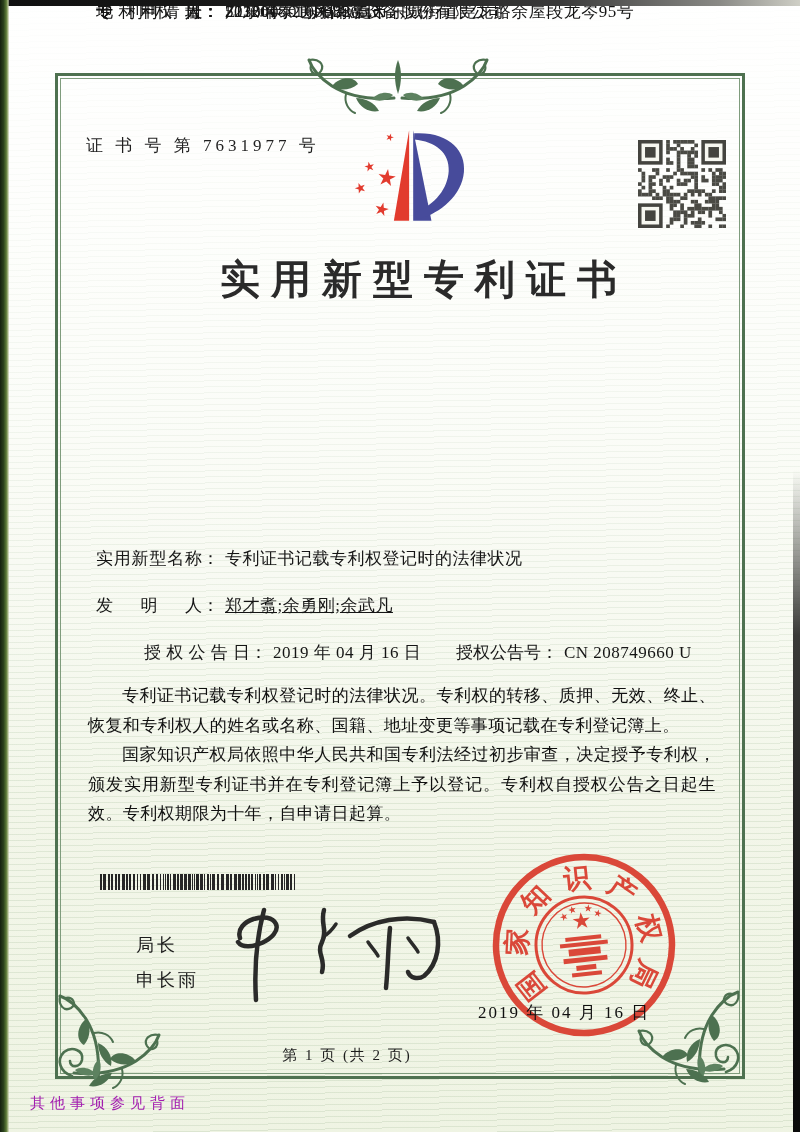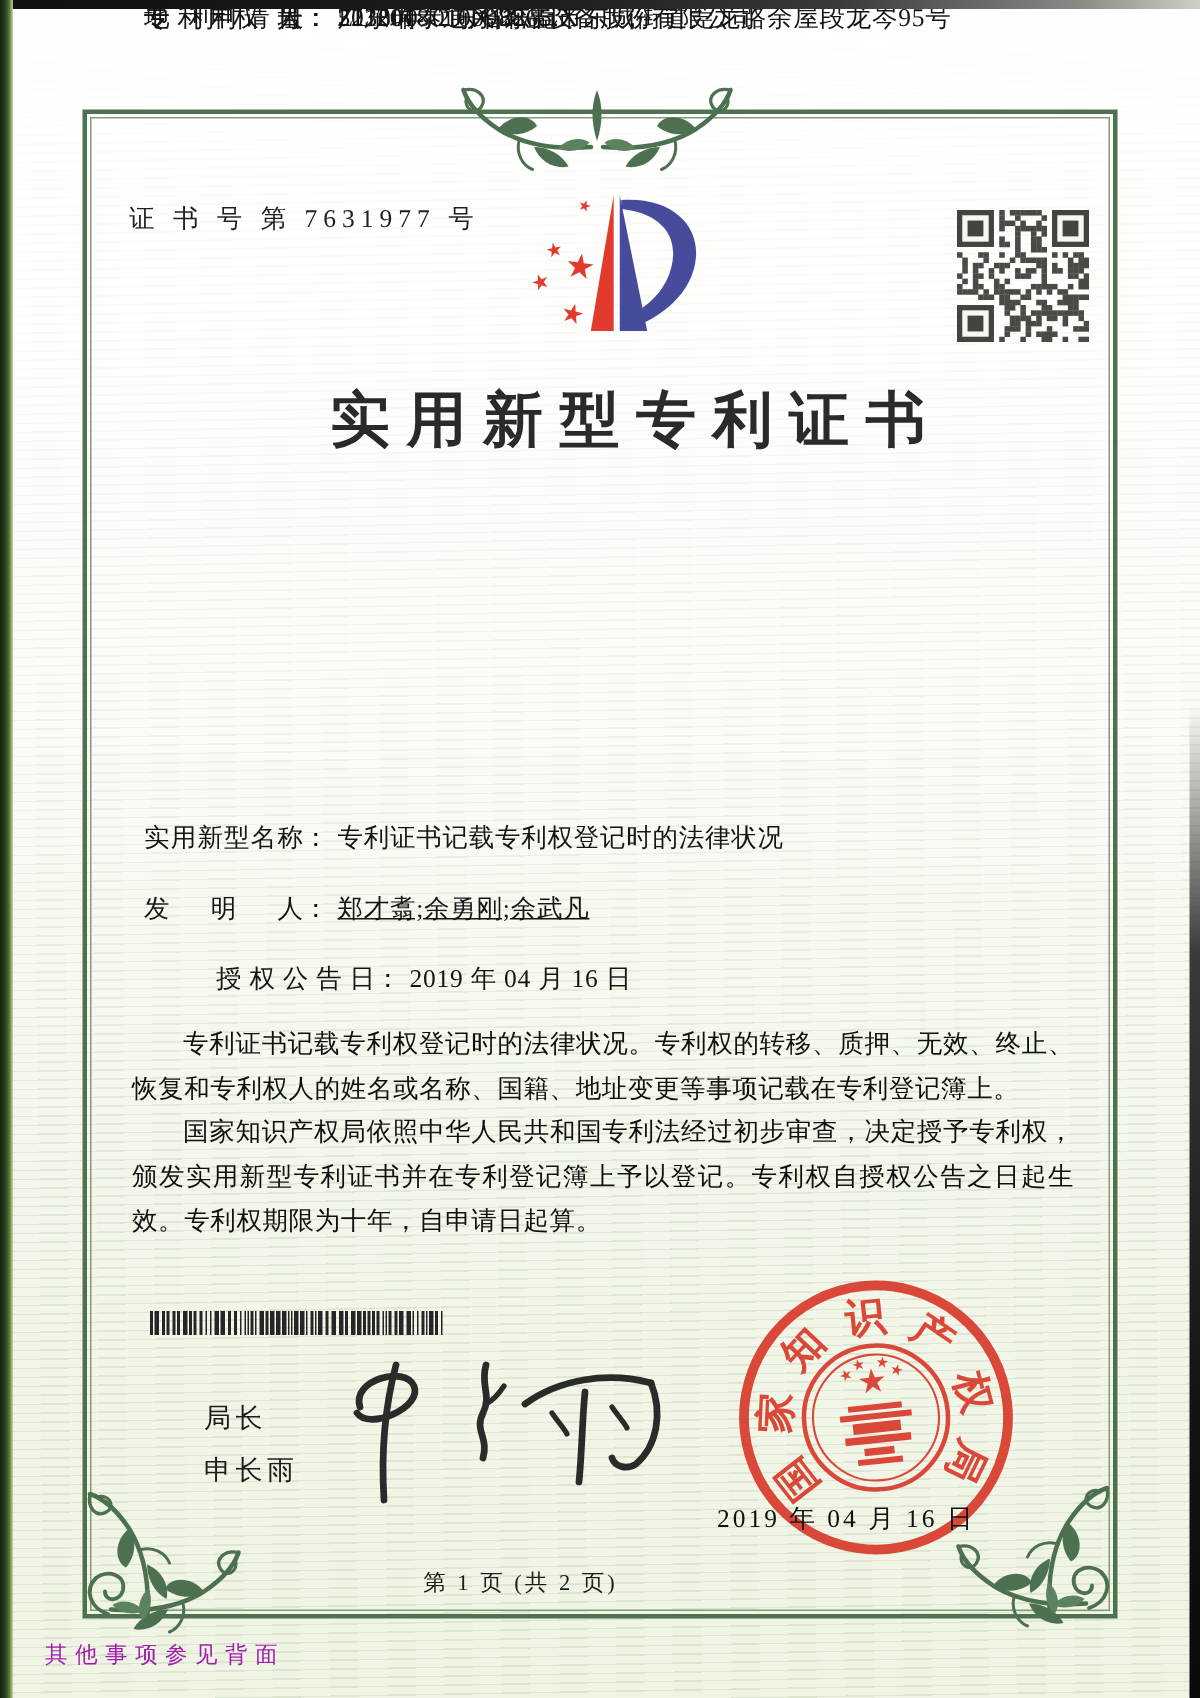--- a/index.html
+++ b/index.html
@@ -361,20 +361,23 @@
   <span class="field-label">专利申请日</span><span class="field-colon">：</span><span class="field-value">2018 年 01 月 22 日</span>
 </div>
 <div class="field-row">
   <span class="field-label">专利权人</span><span class="field-colon">：</span><span class="field-value">广东瑞泰通风降温设备股份有限公司</span>
 </div>
 <div class="field-row">
   <span class="field-label">地址</span><span class="field-colon">：</span><span class="field-value">523000 广东省东莞市东城街道莞龙路余屋段龙岑95号</span>
 </div>
 <div class="field-row grant">
   <span class="field-label">授权公告日</span><span class="field-colon">：</span><span class="field-value">2019 年 04 月 16 日</span>
+  <span class="grant-no">
+    <span>授权公告号</span><span class="field-colon">：</span><span class="field-value">CN 208749660 U</span>
+  </span>
 </div>
 
 <div class="paras">
   <p>专利证书记载专利权登记时的法律状况。专利权的转移、质押、无效、终止、恢复和专利权人的姓名或名称、国籍、地址变更等事项记载在专利登记簿上。</p>
   <p>国家知识产权局依照中华人民共和国专利法经过初步审查，决定授予专利权，颁发实用新型专利证书并在专利登记簿上予以登记。专利权自授权公告之日起生效。专利权期限为十年，自申请日起算。</p>
 </div>
 
 <svg class="barcode" id="barcode-svg" width="198" height="16">
     <rect x="0" y="0" width="2" height="16" fill="#262626"></rect>
     <rect x="3" y="0" width="3" height="16" fill="#262626"></rect>

